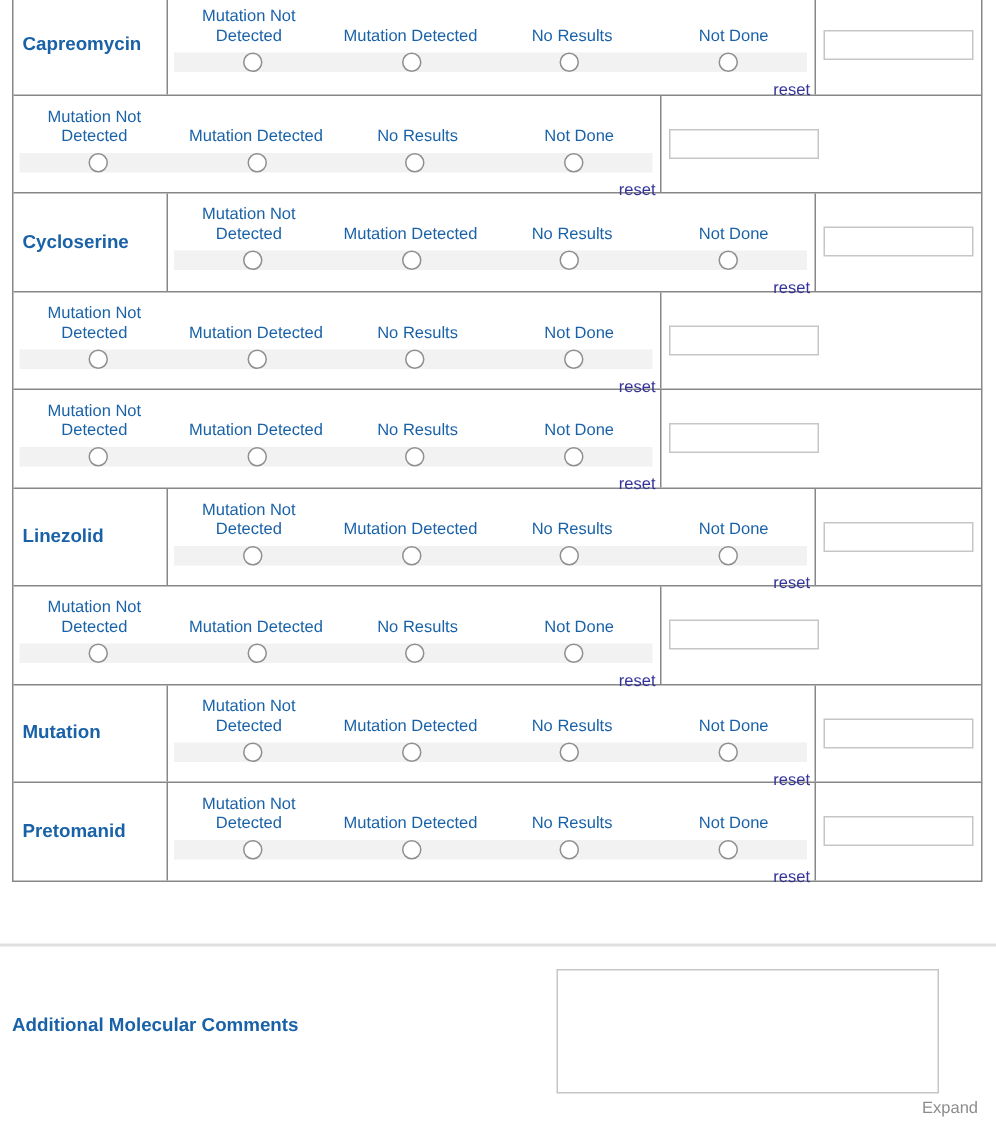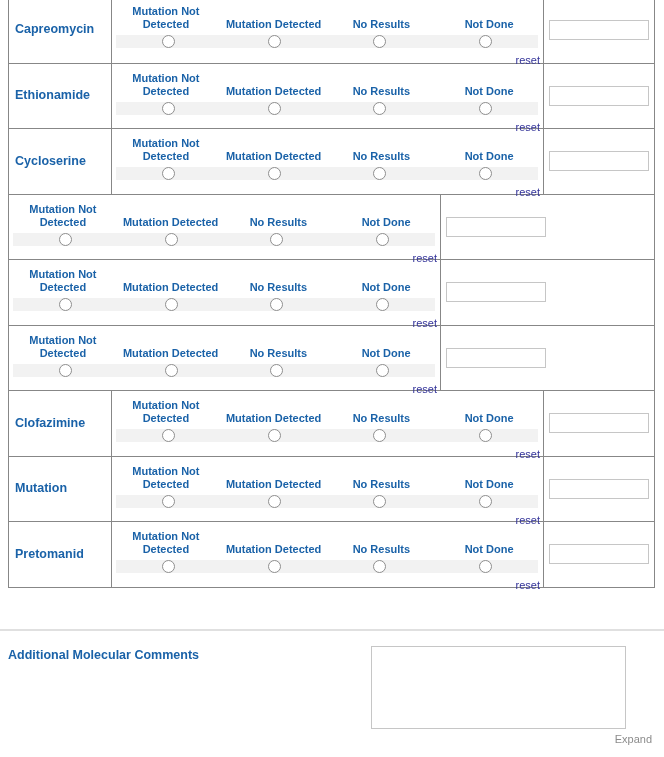--- a/index.html
+++ b/index.html
@@ -27,21 +27,21 @@
   .cell-options{
     width:432px;box-sizing:border-box;border-right:1px solid #878787;
     display:flex;flex-direction:column;
   }
   .cell-extra{flex:1;display:flex;align-items:center;}
 
   .opt-headers{
     display:flex;align-items:flex-end;padding-top:8px;min-height:26px;
   }
   .opt-header{
-    flex:1;text-align:center;color:#1a62a8;font-weight:bold;
+    flex:1;text-align:center;color:#1a62a8;font-weight:normal;
     font-size:11px;line-height:13px;padding:0 6px;box-sizing:border-box;
   }
   .band{
     height:19px;margin:4px 5px 0 4px;background:#f2f2f2;display:flex;
   }
   .band-cell{flex:1;display:flex;align-items:center;justify-content:center;}
   .radio{
     width:11px;height:11px;border:1px solid #8f8f8f;border-radius:50%;
     background:#ffffff;display:inline-block;cursor:pointer;
   }
@@ -53,21 +53,21 @@
     width:94px;height:18px;margin-left:5px;border:1px solid #c6c6c6;
     box-sizing:content-box;font-size:12px;padding:0 2px;outline:none;
   }
 
   
   .divider{
     position:absolute;left:0;top:629px;width:664px;height:0;
     border-top:2px solid #e0e0e0;
   }
   .comments-label{
-    position:absolute;left:8px;top:648px;
+    position:absolute;left:8px;top:676px;
     color:#1a62a8;font-weight:bold;font-size:12.5px;
   }
   .comments-textarea{
     position:absolute;left:371px;top:646px;width:255px;height:83px;
     box-sizing:border-box;border:1px solid #c6c6c6;resize:none;
     font-family:"Liberation Sans","DejaVu Sans",sans-serif;font-size:12px;
     outline:none;
   }
   .expand-link{
     position:absolute;right:12px;top:733px;
@@ -106,21 +106,20 @@
       <div class="reset-row">
         <a class="reset-link">reset</a>
       </div>
     </div>
     <div class="cell-extra">
       <input class="row-input" type="text" style="">
     </div>
   </div>
 
   <div class="rrow">
-    <div class="cell-drug">Ethionamide</div>
     <div class="cell-options">
       <div class="opt-headers">
             <div class="opt-header">Mutation Not Detected</div>
             <div class="opt-header">Mutation Detected</div>
             <div class="opt-header">No Results</div>
             <div class="opt-header">Not Done</div>
           </div>
       <div class="band">
             <div class="band-cell">
               <span class="radio" role="radio" aria-checked="false"></span>
@@ -232,52 +231,52 @@
       <div class="reset-row">
         <a class="reset-link">reset</a>
       </div>
     </div>
     <div class="cell-extra">
       <input class="row-input" type="text" style="">
     </div>
   </div>
 
   <div class="rrow">
-    <div class="cell-options">
-      <div class="opt-headers">
-            <div class="opt-header">Mutation Not Detected</div>
-            <div class="opt-header">Mutation Detected</div>
-            <div class="opt-header">No Results</div>
-            <div class="opt-header">Not Done</div>
-          </div>
-      <div class="band">
-            <div class="band-cell">
-              <span class="radio" role="radio" aria-checked="false"></span>
-            </div>
-            <div class="band-cell">
-              <span class="radio" role="radio" aria-checked="false"></span>
-            </div>
-            <div class="band-cell">
-              <span class="radio" role="radio" aria-checked="false"></span>
-            </div>
-            <div class="band-cell">
-              <span class="radio" role="radio" aria-checked="false"></span>
-            </div>
-          </div>
-      <div class="reset-row">
-        <a class="reset-link">reset</a>
-      </div>
-    </div>
-    <div class="cell-extra">
-      <input class="row-input" type="text" style="">
-    </div>
-  </div>
-
-  <div class="rrow">
-    <div class="cell-drug">Clofazimine</div>
+    <div class="cell-drug">Linezolid</div>
+    <div class="cell-options">
+      <div class="opt-headers">
+            <div class="opt-header">Mutation Not Detected</div>
+            <div class="opt-header">Mutation Detected</div>
+            <div class="opt-header">No Results</div>
+            <div class="opt-header">Not Done</div>
+          </div>
+      <div class="band">
+            <div class="band-cell">
+              <span class="radio" role="radio" aria-checked="false"></span>
+            </div>
+            <div class="band-cell">
+              <span class="radio" role="radio" aria-checked="false"></span>
+            </div>
+            <div class="band-cell">
+              <span class="radio" role="radio" aria-checked="false"></span>
+            </div>
+            <div class="band-cell">
+              <span class="radio" role="radio" aria-checked="false"></span>
+            </div>
+          </div>
+      <div class="reset-row">
+        <a class="reset-link">reset</a>
+      </div>
+    </div>
+    <div class="cell-extra">
+      <input class="row-input" type="text" style="">
+    </div>
+  </div>
+
+  <div class="rrow">
     <div class="cell-options">
       <div class="opt-headers">
             <div class="opt-header">Mutation Not Detected</div>
             <div class="opt-header">Mutation Detected</div>
             <div class="opt-header">No Results</div>
             <div class="opt-header">Not Done</div>
           </div>
       <div class="band">
             <div class="band-cell">
               <span class="radio" role="radio" aria-checked="false"></span>

